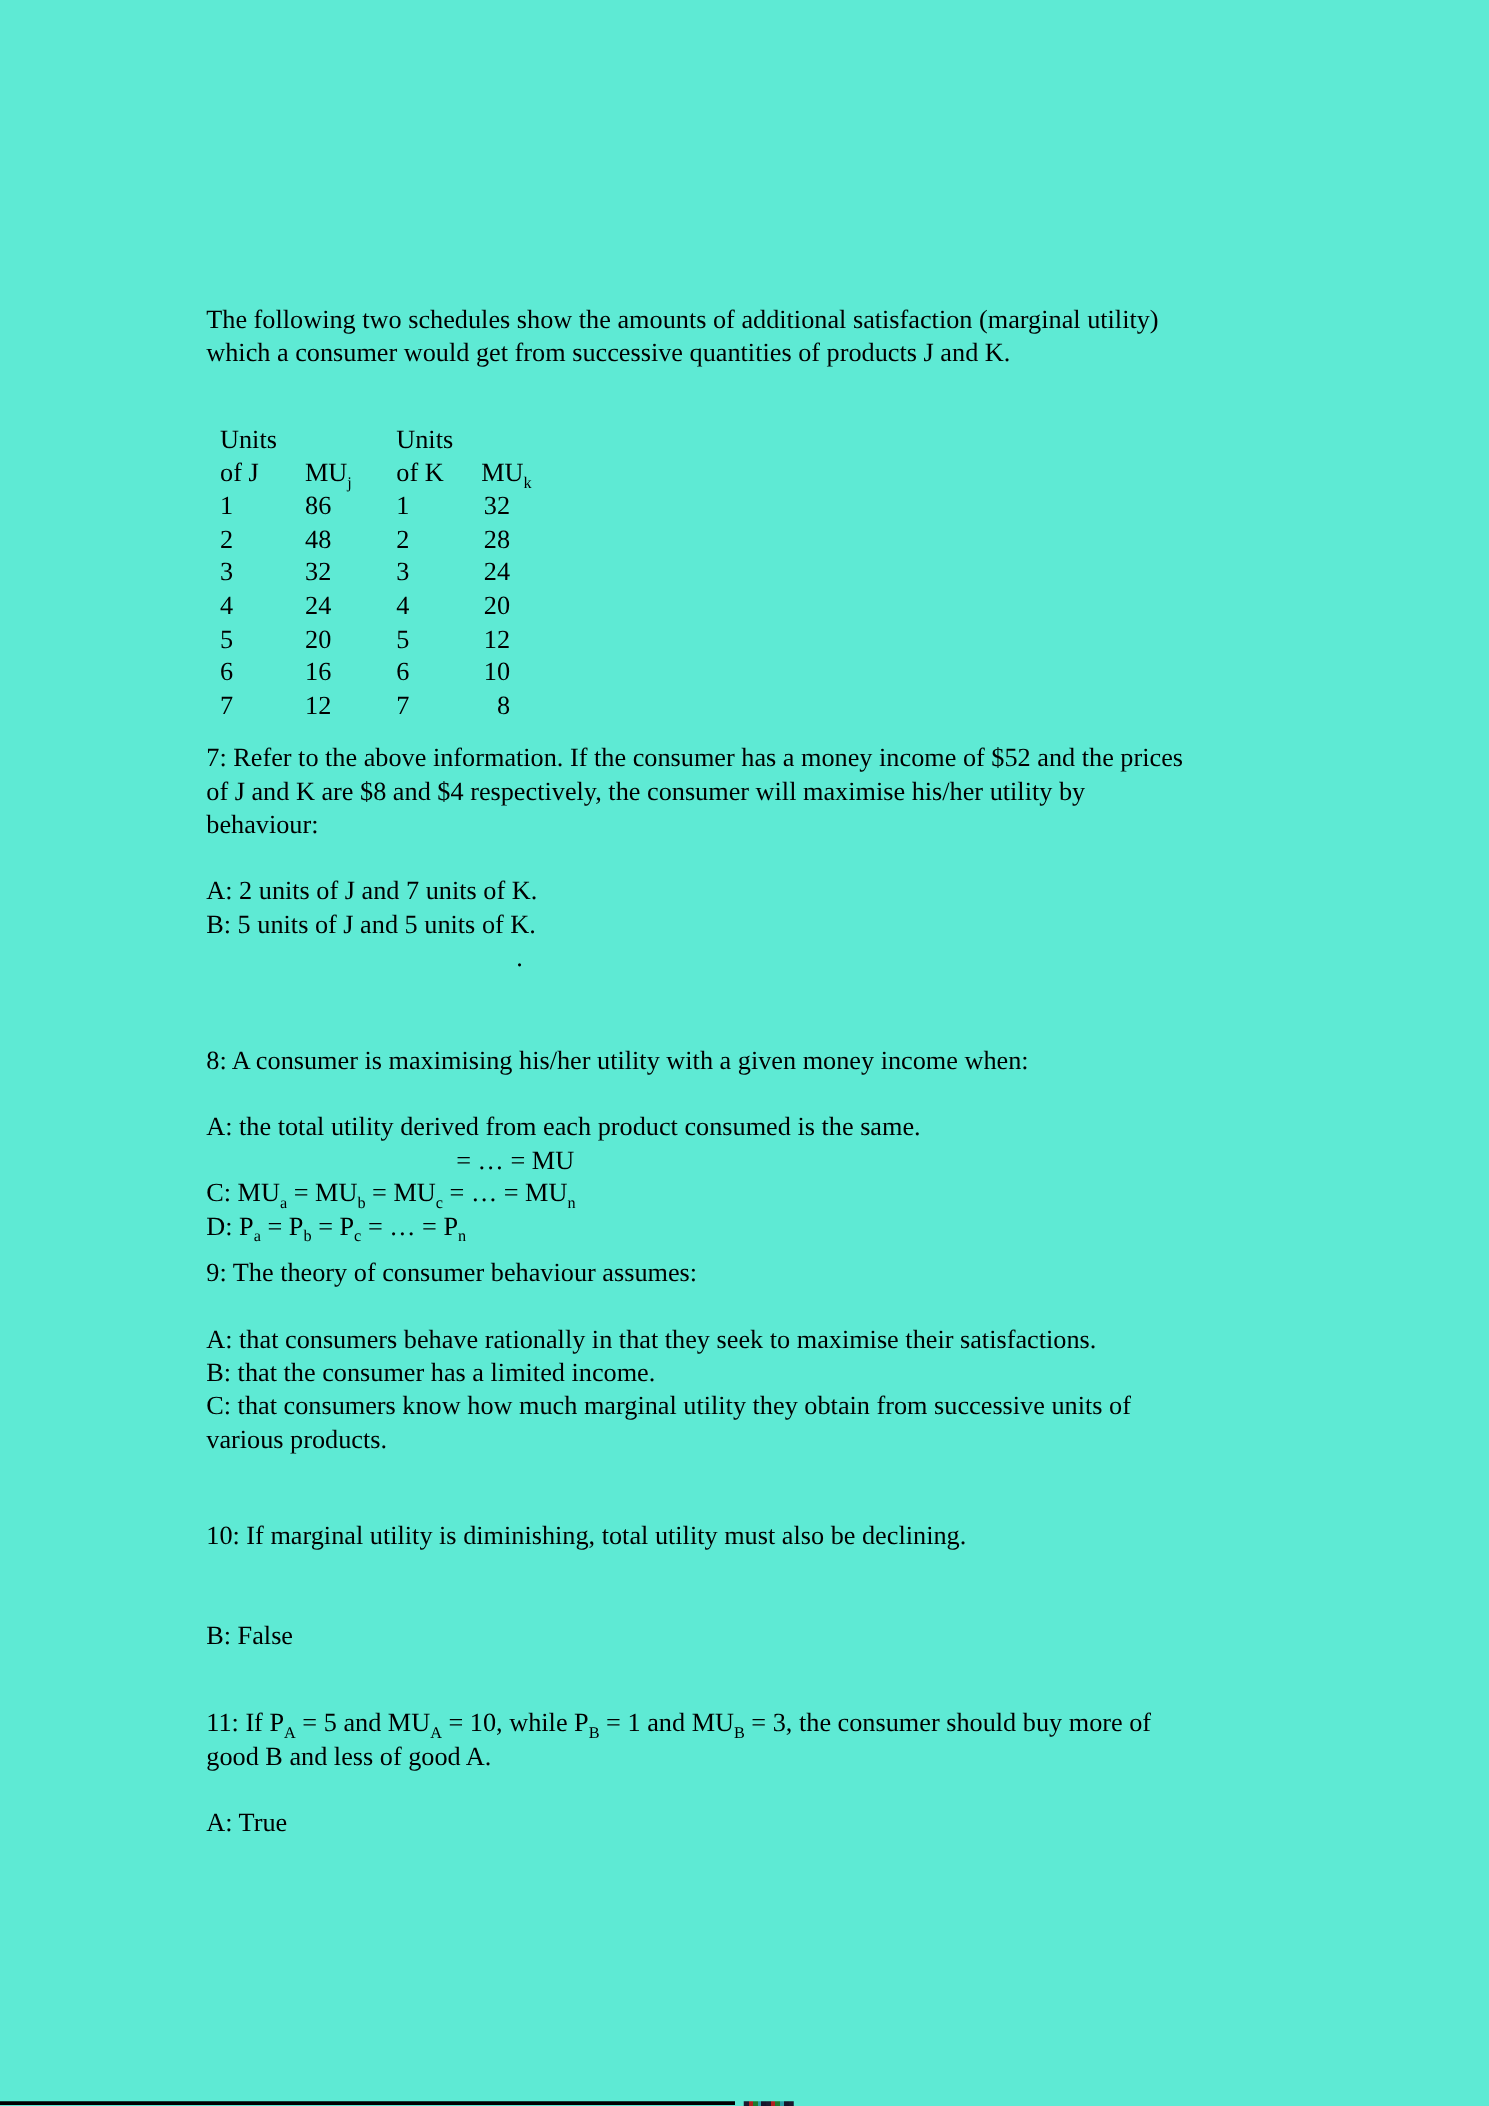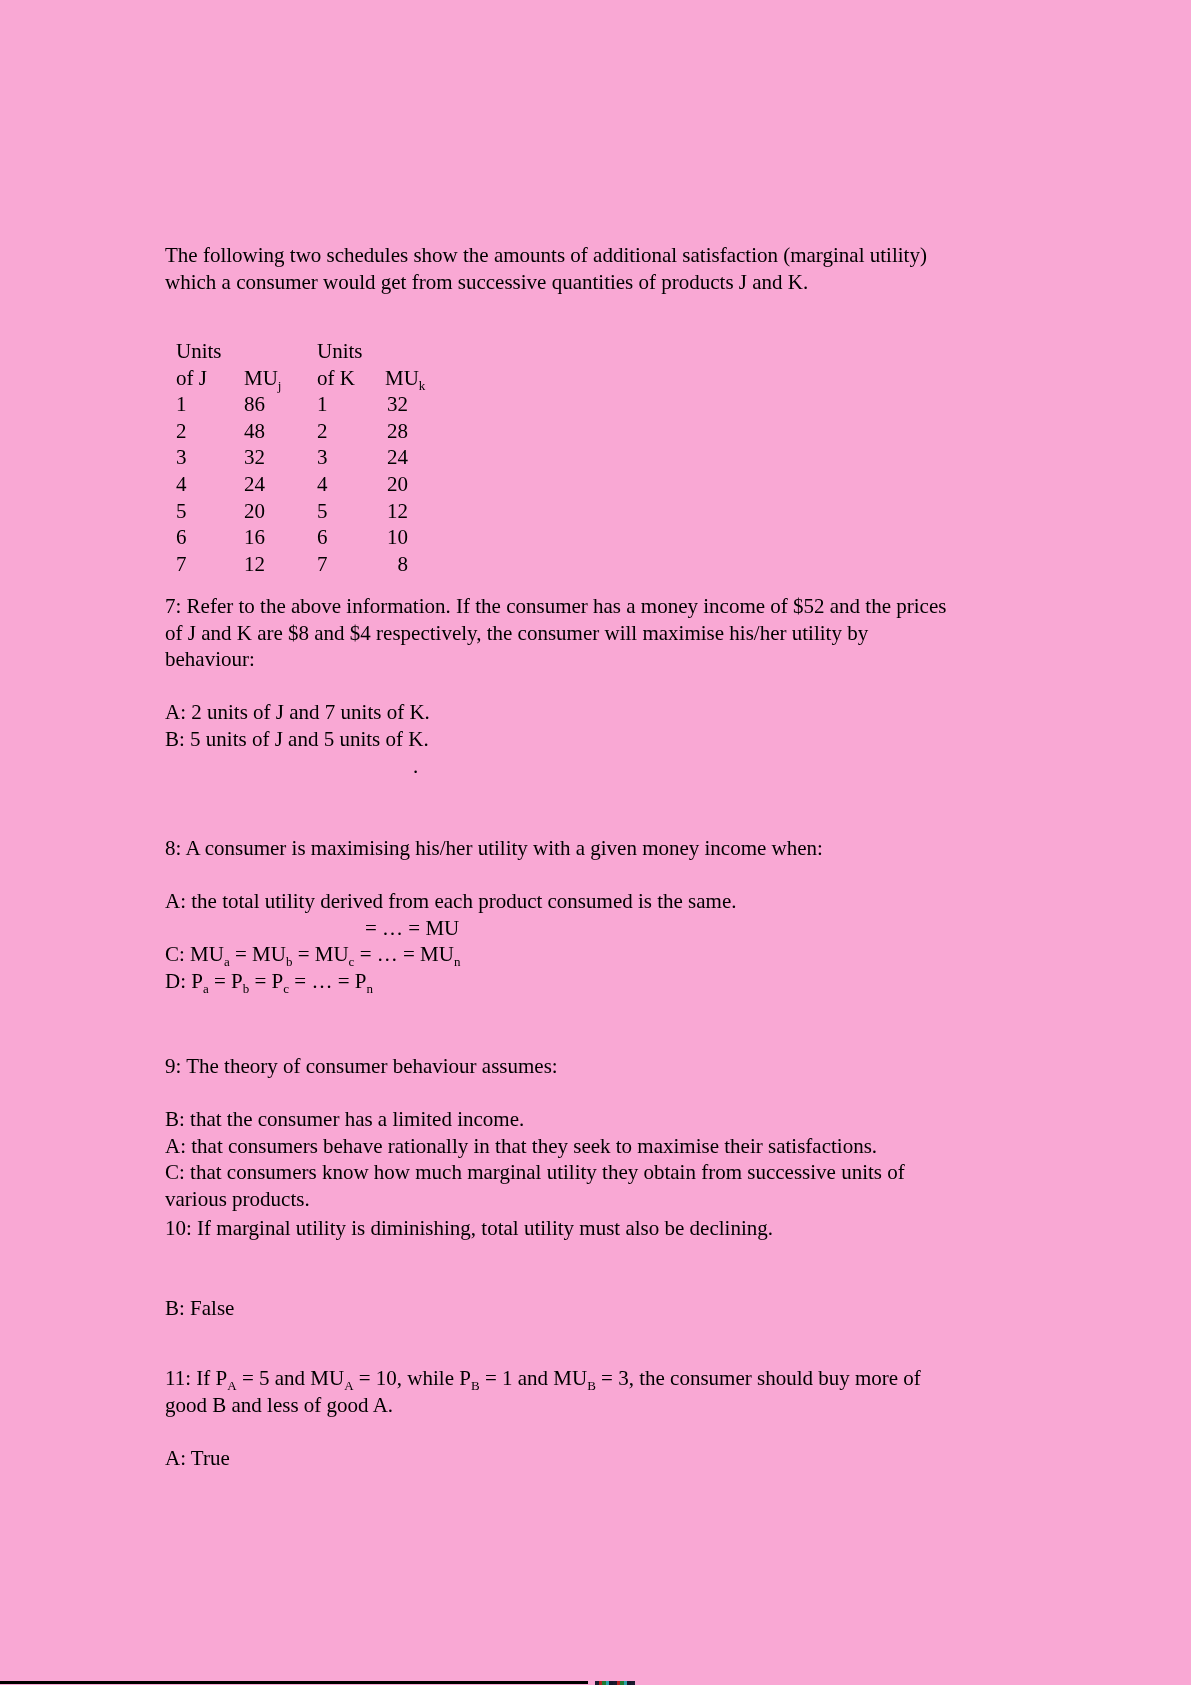--- a/index.html
+++ b/index.html
@@ -1,20 +1,20 @@
 <!DOCTYPE html>
 <html><head>
 <meta charset="utf-8">
 <style>
   html,body{margin:0;padding:0;background:#ffffff;}
   .page{
     position:relative;
     width:1191px;
     height:1685px;
-    background:#f9a8d4;
+    background:#5eead4;
     font-family:"Liberation Serif","DejaVu Serif",serif;
     color:#000;
     overflow:hidden;
   }
   .block{
     position:absolute;
     left:165px;
     font-size:21px;
     line-height:26.6px;
   }
@@ -141,25 +141,25 @@
 
   <div class="block" style="top:835px;">
       <div class="line">8: A consumer is maximising his/her utility with a given money income when:</div>
       <div class="line">&nbsp;</div>
       <div class="line">A: the total utility derived from each product consumed is the same.</div>
       <div class="line" style="padding-left: 200px;">= … = MU</div>
       <div class="line">C: MU<sub>a</sub> = MU<sub>b</sub> = MU<sub>c</sub> = … = MU<sub>n</sub></div>
       <div class="line">D: P<sub>a</sub> = P<sub>b</sub> = P<sub>c</sub> = … = P<sub>n</sub></div>
     </div>
 
-  <div class="block" style="top:1005px;margin-top:48px;">
+  <div class="block" style="top:1005px;">
       <div class="line">9: The theory of consumer behaviour assumes:</div>
       <div class="line">&nbsp;</div>
+      <div class="line">A: that consumers behave rationally in that they seek to maximise their satisfactions.</div>
       <div class="line">B: that the consumer has a limited income.</div>
-      <div class="line">A: that consumers behave rationally in that they seek to maximise their satisfactions.</div>
       <div class="line">C: that consumers know how much marginal utility they obtain from successive units of</div>
       <div class="line">various products.</div>
     </div>
 
   <div class="block" style="top:1215px;">
       <div class="line">10: If marginal utility is diminishing, total utility must also be declining.</div>
       <div class="line">&nbsp;</div>
       <div class="line">&nbsp;</div>
       <div class="line">B: False</div>
     </div>

